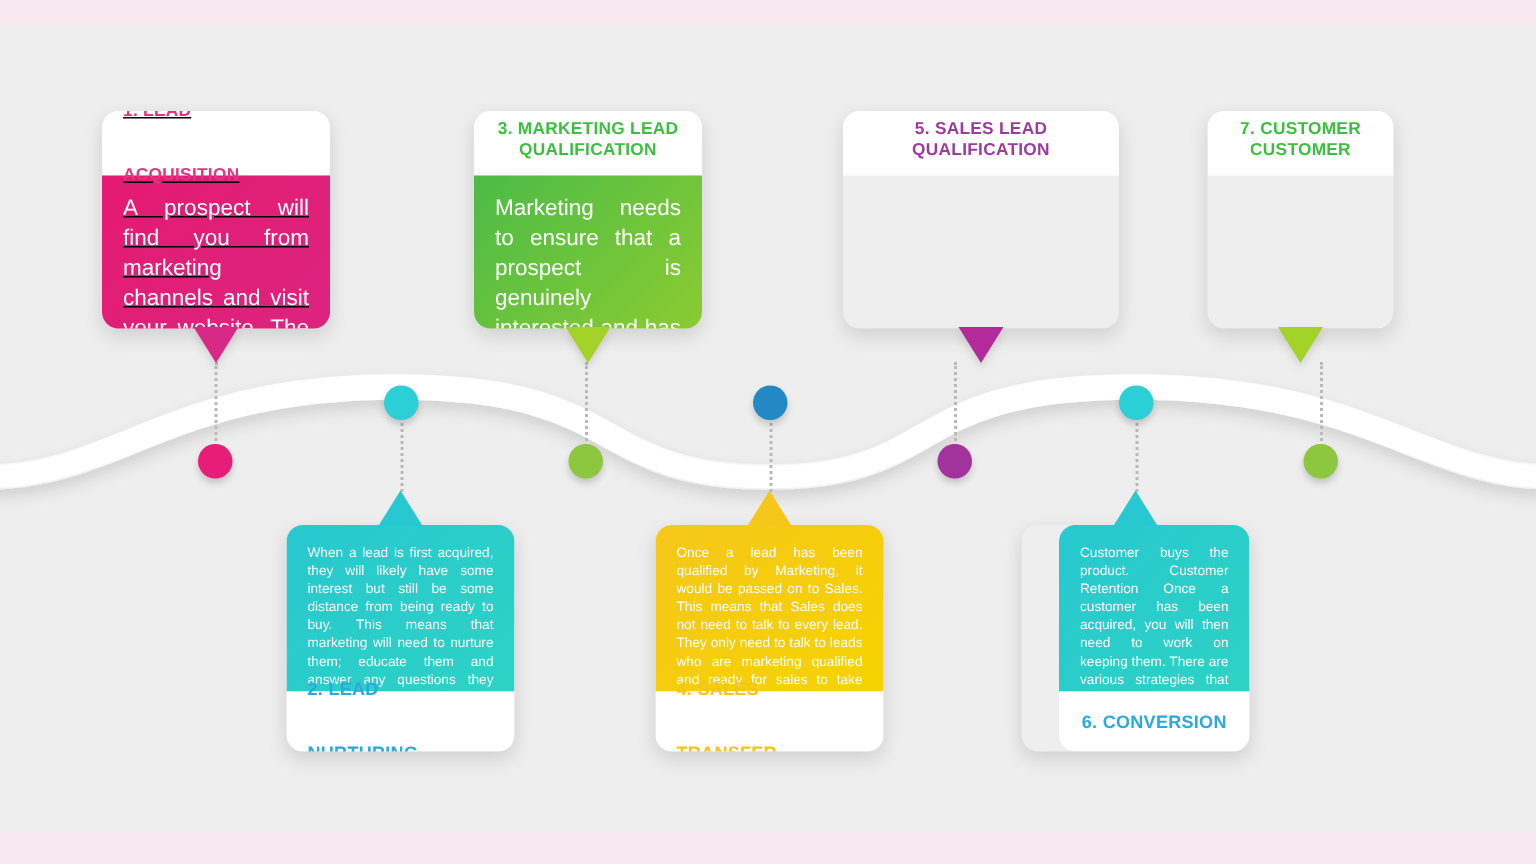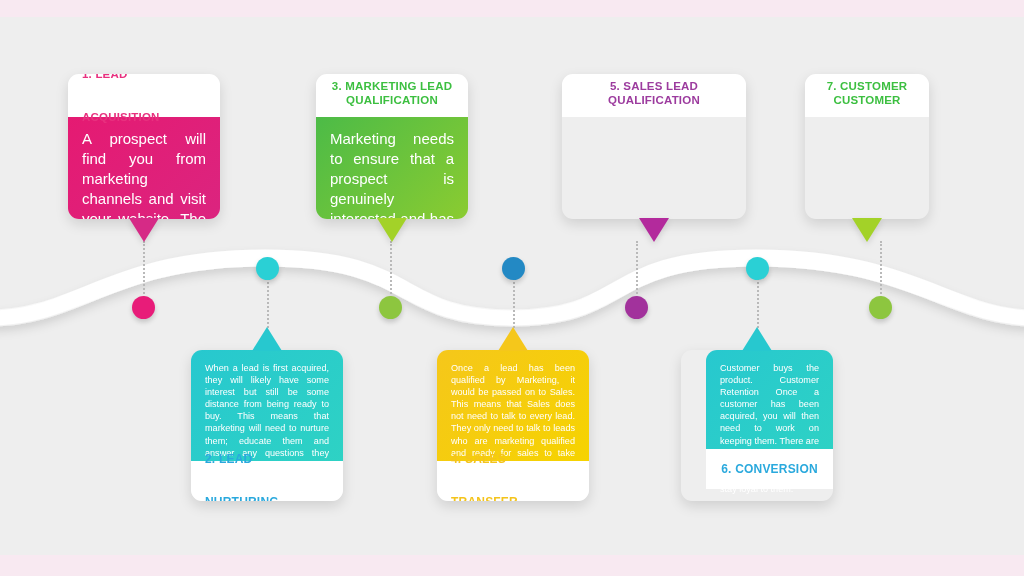--- a/index.html
+++ b/index.html
@@ -143,21 +143,21 @@
   <div class="connector" style="left:880px; top:241px; height:60px;"></div>
 
   <div class="node-dot" style="left: 132px; top: 296px; background: rgb(232, 28, 121);"></div>
   <div class="node-dot" style="left: 256px; top: 257px; background: rgb(42, 208, 213);"></div>
   <div class="node-dot" style="left: 379px; top: 296px; background: rgb(141, 198, 63);"></div>
   <div class="node-dot" style="left: 502px; top: 257px; background: rgb(35, 137, 196);"></div>
   <div class="node-dot" style="left: 625px; top: 296px; background: rgb(162, 50, 156);"></div>
   <div class="node-dot" style="left: 746px; top: 257px; background: rgb(42, 208, 213);"></div>
   <div class="node-dot" style="left: 869px; top: 296px; background: rgb(141, 198, 63);"></div>
 
-  <div class="card card-top" style="left:68px; top:74px; width:152px; height:145px;">
+  <div class="card card-top" style="left:68px; top:74px; width:152px; height:145px;text-decoration:underline;">
     <div class="card-inner">
       <div class="card-title">
         <span class="title-1line" style="color: rgb(232, 49, 127);">1. LEAD ACQUISITION</span>
       </div>
       <div class="card-body" style="background: linear-gradient(135deg, rgb(229, 26, 114) 0%, rgb(214, 42, 134) 100%);">A prospect will find you from marketing channels and visit your website. The prospect will then be directed to a landing page or other asset where they are asked to sign up.</div>
     </div>
     <div class="tail tail-down" style="color: rgb(214, 42, 134);"></div>
   </div>
 
   <div class="card card-top two-line" style="left:316px; top:74px; width:152px; height:145px;">
@@ -213,20 +213,20 @@
       <div class="card-title" style="position:absolute; bottom:0; left:0; right:0;">
         <span class="title-1line" style="color: rgb(244, 196, 28);">4. SALES TRANSFER</span>
       </div>
     </div>
     <div class="tail tail-up" style="color: rgb(245, 199, 27);"></div>
   </div>
 
   <div class="card card-bottom" style="left:681px; top:350px; width:152px; height:151px;padding-left:25px;">
     <div class="card-inner">
       <div class="card-body" style="background: linear-gradient(135deg, rgb(39, 200, 207) 0%, rgb(46, 210, 196) 100%); height: calc(100% - 40px);">Customer buys the product. Customer Retention Once a customer has been acquired, you will then need to work on keeping them. There are various strategies that you can employ to help ensure their customers stay loyal to them.</div>
-      <div class="card-title" style="position:absolute; bottom:12px; left:0; right:0;">
+      <div class="card-title" style="position:absolute; bottom:0; left:0; right:0;">
         <span class="title-1line" style="color: rgb(42, 169, 221);">6. CONVERSION</span>
       </div>
     </div>
     <div class="tail tail-up" style="color: rgb(39, 200, 207);"></div>
   </div>
 
 </div>
 
 </body></html>

